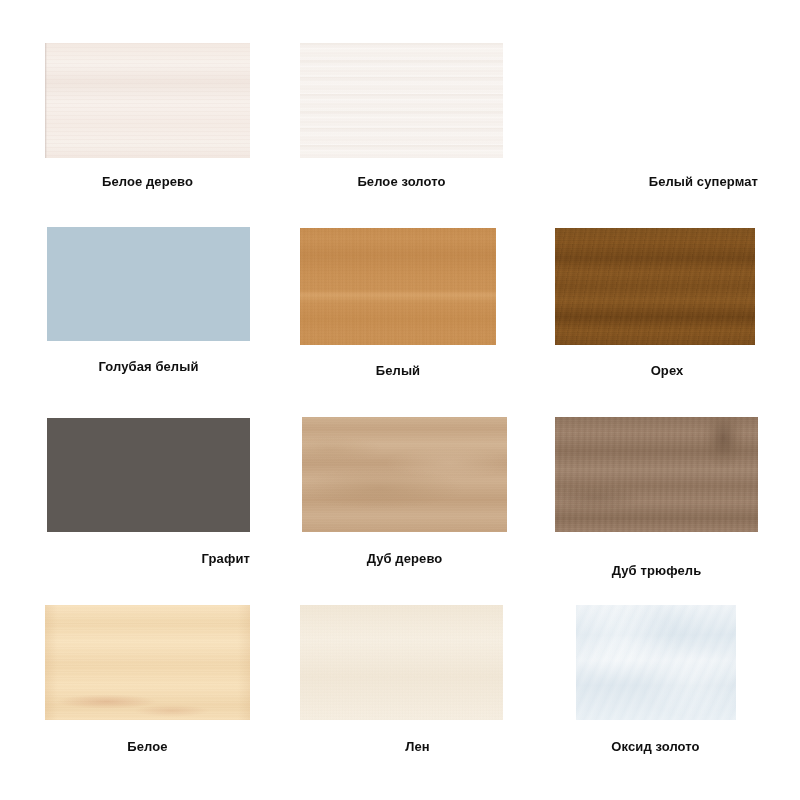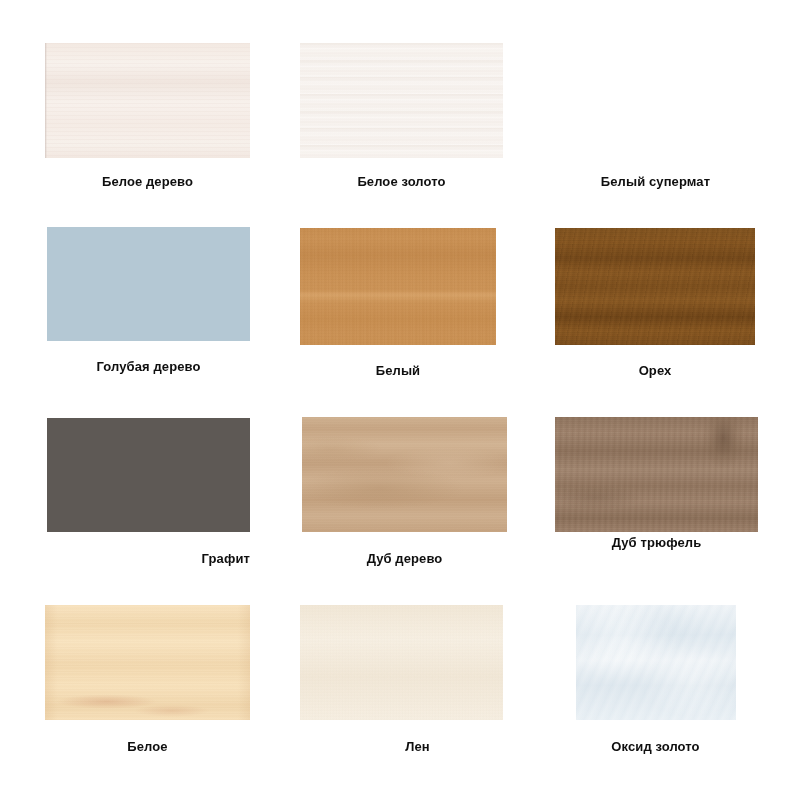--- a/index.html
+++ b/index.html
@@ -384,51 +384,51 @@
       <div class="swatch-label" style="position: absolute; left: 0px; top: 131px; width: 203px;">Белое золото</div>
     </div>
     <div class="swatch-cell" style="left: 553px; top: 43px; width: 205px;">
       <div style="position: absolute; left: 0px; top: 0px; width: 205px; height: 115px;">
         <div class="swatch-chip tex-white-supermatt" title="Белый супермат" style="height: 115px; background-color: rgb(255, 255, 255);">
           <div class="grain"></div>
           <div class="grain2"></div>
           <div class="grain3"></div>
         </div>
       </div>
-      <div class="swatch-label" style="position: absolute; left: 0px; top: 131px; width: 205px;">Белый супермат</div>
+      <div class="swatch-label" style="position: absolute; left: 0px; top: 131px; width: 205px; text-align: right;">Белый супермат</div>
     </div>
     <div class="swatch-cell" style="left: 47px; top: 227px; width: 203px;">
       <div style="position: absolute; left: 0px; top: 0px; width: 203px; height: 114px;">
         <div class="swatch-chip tex-lagoon" title="Голубая лагуна" style="height: 114px; background-color: rgb(180, 200, 212);">
           <div class="grain"></div>
           <div class="grain2"></div>
           <div class="grain3"></div>
         </div>
       </div>
-      <div class="swatch-label" style="position: absolute; left: 0px; top: 132px; width: 203px;">Голубая дерево</div>
+      <div class="swatch-label" style="position: absolute; left: 0px; top: 132px; width: 203px;">Голубая белый</div>
     </div>
     <div class="swatch-cell" style="left: 300px; top: 228px; width: 196px;">
       <div style="position: absolute; left: 0px; top: 0px; width: 196px; height: 117px;">
         <div class="swatch-chip tex-alder" title="Ольха" style="height: 117px; background-color: rgb(204, 147, 86);">
           <div class="grain"></div>
           <div class="grain2"></div>
           <div class="grain3"></div>
         </div>
       </div>
       <div class="swatch-label" style="position: absolute; left: 0px; top: 135px; width: 196px;">Белый</div>
     </div>
     <div class="swatch-cell" style="left: 555px; top: 228px; width: 200px;">
       <div style="position: absolute; left: 0px; top: 0px; width: 200px; height: 117px;">
         <div class="swatch-chip tex-walnut" title="Орех" style="height: 117px; background-color: rgb(140, 90, 34);">
           <div class="grain"></div>
           <div class="grain2"></div>
           <div class="grain3"></div>
         </div>
       </div>
-      <div class="swatch-label" style="position: absolute; left: 0px; top: 135px; width: 200px;">Орех</div>
+      <div class="swatch-label" style="position: absolute; left: 12px; top: 135px; width: 200px;">Орех</div>
     </div>
     <div class="swatch-cell" style="left: 47px; top: 418px; width: 203px;">
       <div style="position: absolute; left: 0px; top: 0px; width: 203px; height: 114px;">
         <div class="swatch-chip tex-graphite" title="Графит" style="height: 114px; background-color: rgb(94, 89, 85);">
           <div class="grain"></div>
           <div class="grain2"></div>
           <div class="grain3"></div>
         </div>
       </div>
       <div class="swatch-label" style="position: absolute; left: 0px; top: 133px; width: 203px; text-align: right;">Графит</div>
@@ -444,21 +444,21 @@
       <div class="swatch-label" style="position: absolute; left: 0px; top: 134px; width: 205px;">Дуб дерево</div>
     </div>
     <div class="swatch-cell" style="left: 555px; top: 417px; width: 203px;">
       <div style="position: absolute; left: 0px; top: 0px; width: 203px; height: 115px;">
         <div class="swatch-chip tex-truffle" title="Дуб трюфель" style="height: 115px; background-color: rgb(157, 128, 105);">
           <div class="grain"></div>
           <div class="grain2"></div>
           <div class="grain3"></div>
         </div>
       </div>
-      <div class="swatch-label" style="position: absolute; left: 0px; top: 118px; width: 203px;">Дуб трюфель</div>
+      <div class="swatch-label" style="position: absolute; left: 0px; top: 146px; width: 203px;">Дуб трюфель</div>
     </div>
     <div class="swatch-cell" style="left: 45px; top: 605px; width: 205px;">
       <div style="position: absolute; left: 0px; top: 0px; width: 205px; height: 115px;">
         <div class="swatch-chip tex-maple" title="Клен" style="height: 115px; background-color: rgb(247, 223, 182);">
           <div class="grain"></div>
           <div class="grain2"></div>
           <div class="grain3"></div>
         </div>
       </div>
       <div class="swatch-label" style="position: absolute; left: 0px; top: 134px; width: 205px;">Белое</div>

